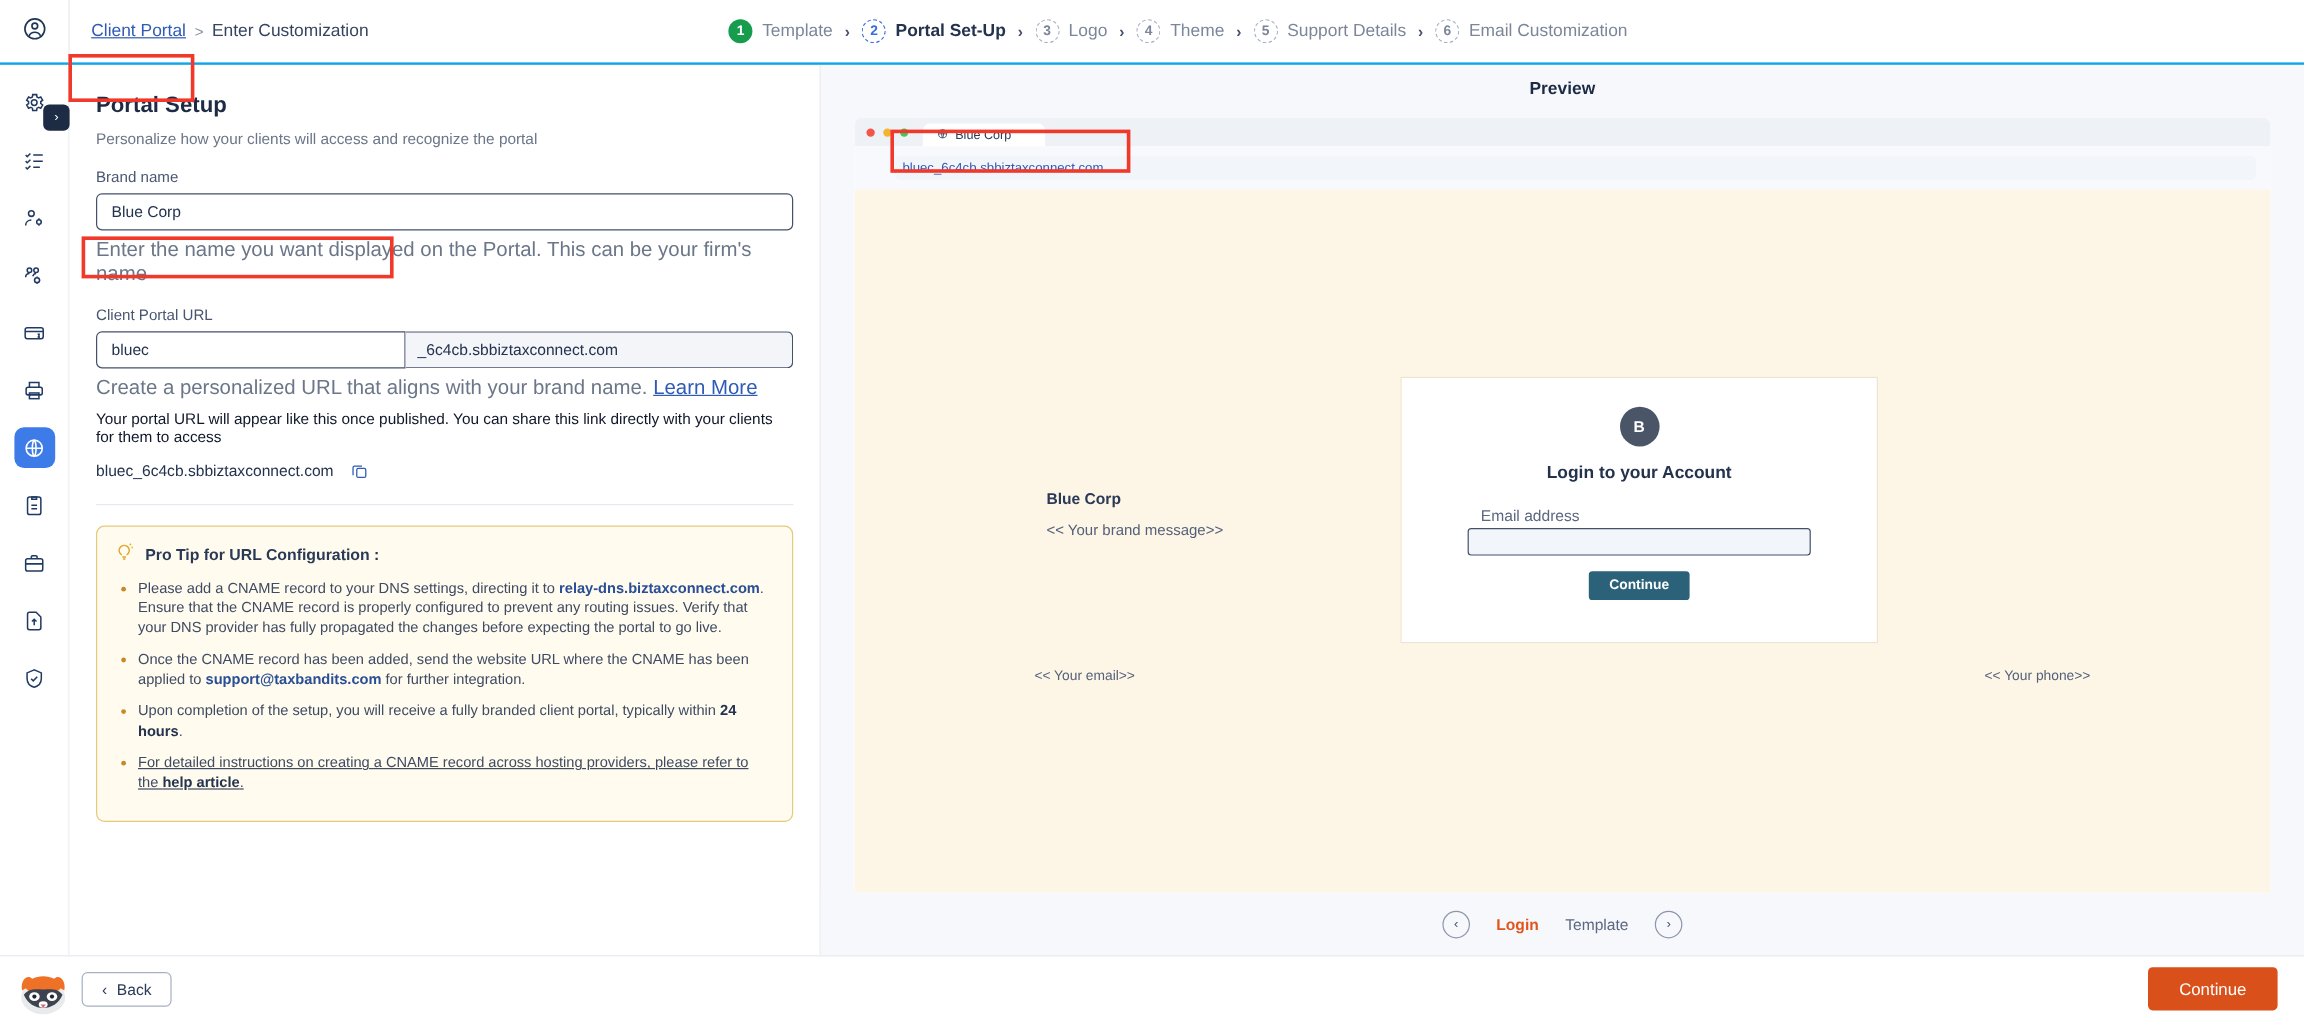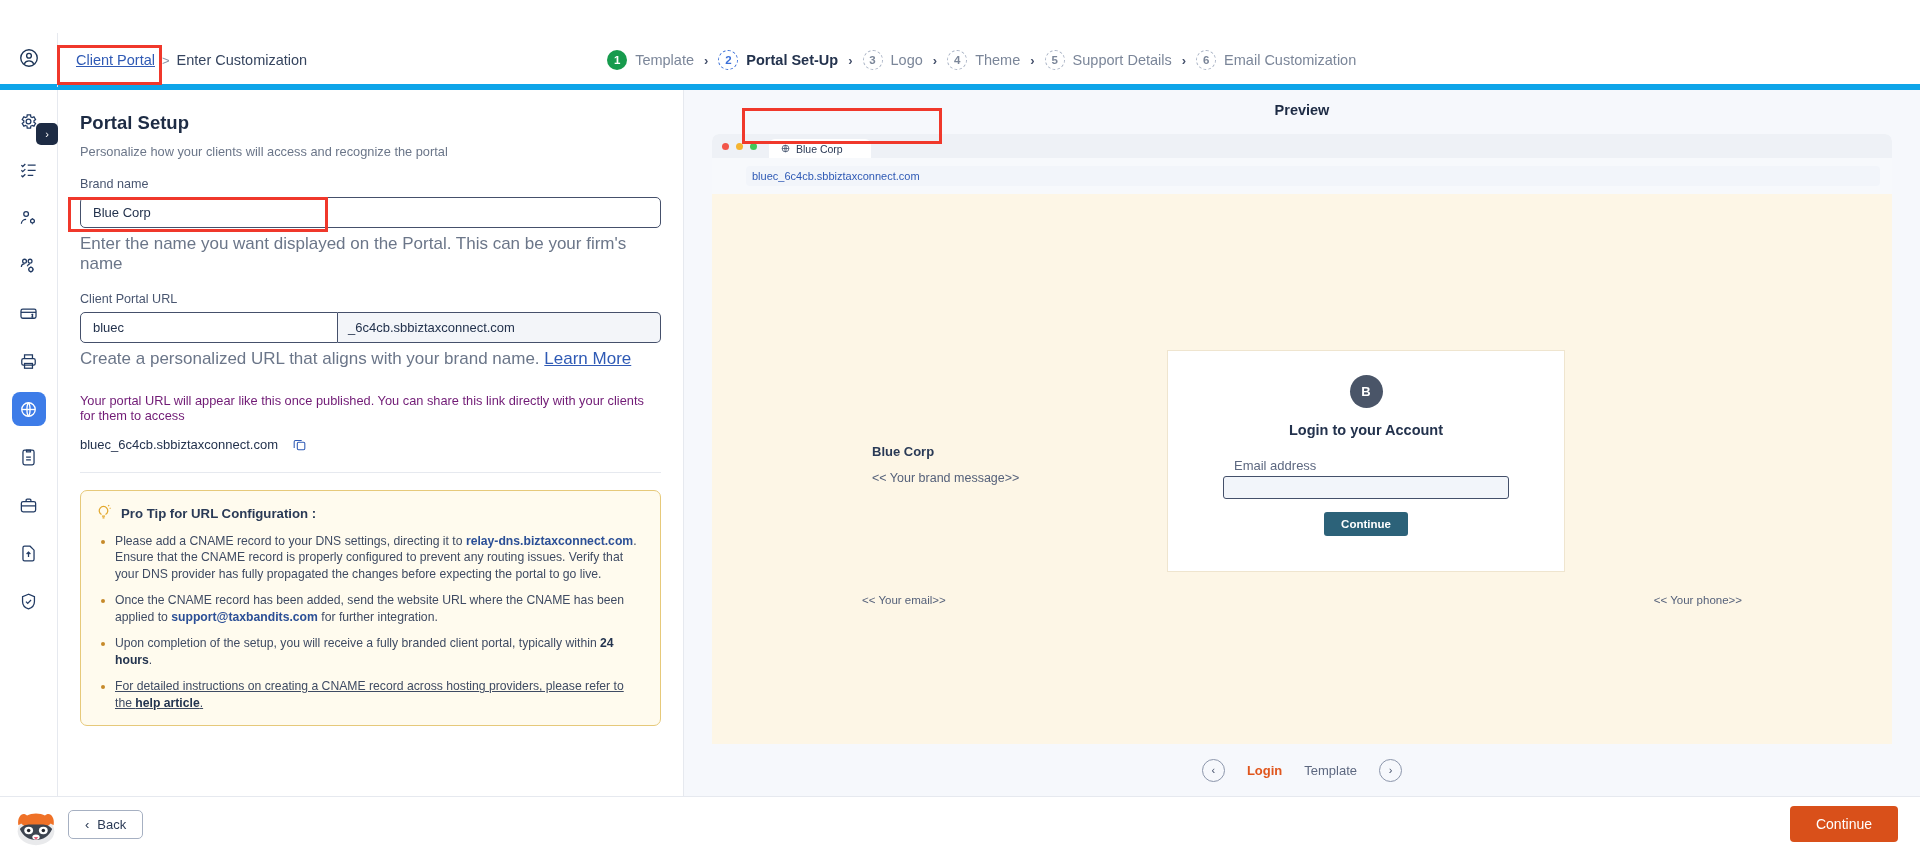--- a/index.html
+++ b/index.html
@@ -10,25 +10,24 @@
     background: #ffffff;
     color: #2b3a55;
     overflow: hidden;
   }
   .app { position: relative; width: 1920px; height: 851px; display: flex; flex-direction: column; }
 
   
   .topbar {
     height: 54px; flex: 0 0 54px;
     display: flex; align-items: center;
-    border-bottom: 6px solid #0ea5e9;
+    border-bottom: 2px solid #0ea5e9;
     background: #fff;
     position: relative;
     z-index: 5;
-    margin-top: 36px;
   }
   .topbar-left {
     width: 58px; height: 54px;
     display: flex; align-items: center; justify-content: center;
     border-right: 1px solid #e6e9ef;
   }
   .breadcrumb {
     display: flex; align-items: center; gap: 7px;
     padding-left: 18px; font-size: 14.5px;
   }
@@ -110,32 +109,32 @@
     width: 258px; flex: 0 0 258px;
   }
   .url-suffix {
     flex: 1; height: 31px; display: flex; align-items: center;
     background: #f3f5f9; border: 1px solid #45506b; border-left: none;
     border-top-right-radius: 5px; border-bottom-right-radius: 5px;
     padding-left: 10px; font-size: 13px; color: #23324d;
   }
   .link { color: #2f5ab5; text-decoration: underline; cursor: pointer; }
 
-  .published-note { font-size: 12.8px; color: #701a75; margin-top: 24px; }
+  .published-note { font-size: 12.8px; color: #0f172a; margin-top: 8px; }
   .published-url-row { display: flex; align-items: center; gap: 14px; margin-top: 14px; }
   .published-url { font-size: 13px; color: #23324d; }
   .copy-icon { color: #2f5ab5; cursor: pointer; display: flex; }
 
   .divider { height: 1px; background: #e6e9ef; margin: 20px 0 0 0; }
 
   
   .protip {
     margin-top: 17px;
     background: #fffbee; border: 1px solid #e6c97a; border-radius: 7px;
-    padding: 12px 16px 14px 14px;
+    padding: 12px 16px 24px 14px;
   }
   .protip-head { display: flex; align-items: center; gap: 9px; }
   .protip-title { font-size: 13.2px; font-weight: bold; color: #2a3a56; }
   .protip-list { margin: 9px 0 0 0; padding-left: 20px; }
   .protip-list li {
     font-size: 12.2px; line-height: 1.35; color: #3f4b63;
     margin-bottom: 10px;
   }
   .protip-list li::marker { color: #c6892a; font-size: 12px; }
   .protip-list li:last-child { margin-bottom: 0; text-decoration: underline; }

